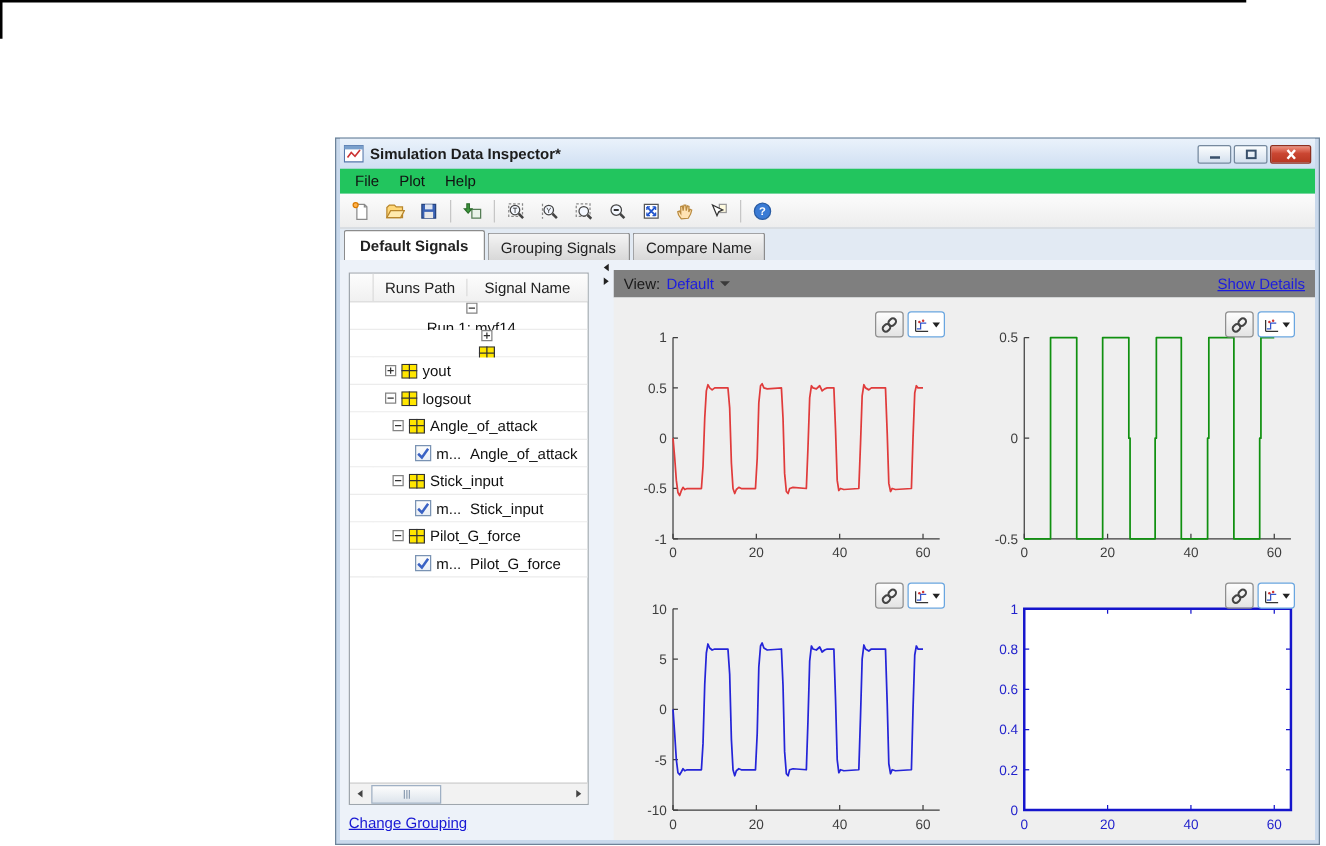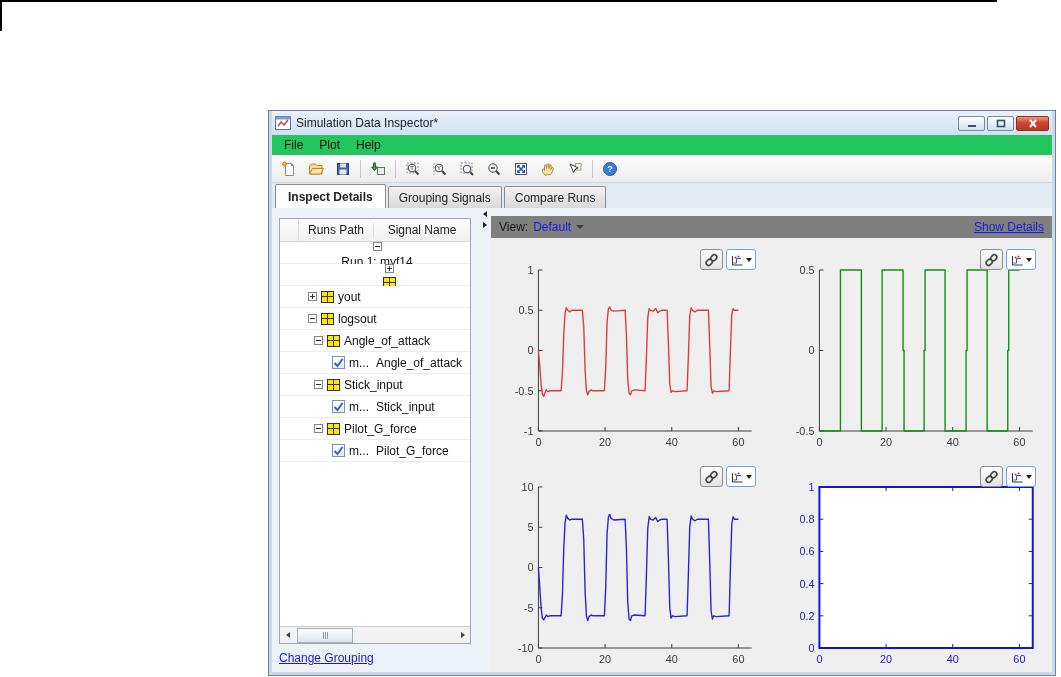--- a/index.html
+++ b/index.html
@@ -9,21 +9,21 @@
   
   .crop-top{position:absolute;left:0;top:0;width:997px;height:2px;background:#000;}
   .crop-left{position:absolute;left:0;top:0;width:2px;height:31px;background:#000;}
 
   
   .window{position:absolute;left:268px;top:110px;width:788px;height:566px;box-sizing:border-box;
           border:1px solid #6d8399;background:#c9d9ec;padding:0 3px 3px 3px;
           display:flex;flex-direction:column;}
   .titlebar{height:24px;display:flex;align-items:center;gap:5px;padding:0 3px;
             background:linear-gradient(#eaf2fb,#cfdff2);}
-  .title-text{font-size:12px;color:#1c1c1c;}
+  .title-text{font-size:12px;color:#1c1c1c;font-weight:bold;}
   .winbtns{margin-left:auto;display:flex;gap:2px;}
   .winbtn{width:27px;height:15px;border:1px solid #76899e;border-radius:2px;box-sizing:border-box;
           background:linear-gradient(#fbfdfe,#d4e0ee);display:flex;align-items:center;justify-content:center;}
   .winbtn.close{width:33px;background:linear-gradient(#f0927f,#ca4632 45%,#b83722);border-color:#8e3020;}
   .menubar{height:20px;background:#22c55e;display:flex;align-items:center;padding-left:4px;}
   .menu-item{padding:2px 8px;color:#111;}
   .toolbar{height:27px;background:linear-gradient(#fcfcfc,#ededed);border-bottom:1px solid #d8d8d8;
            display:flex;align-items:center;padding-left:4px;gap:1px;}
   .tool-btn{width:24px;height:23px;display:flex;align-items:center;justify-content:center;border:1px solid transparent;}
   .tool-sep{width:1px;height:18px;background:#c6c6c6;margin:0 3px;}
@@ -209,23 +209,23 @@
       <span class="tool-sep"></span>
       <span class="tool-btn">
         <svg width="16" height="16">
           <circle cx="8" cy="8" r="6.5" fill="#3a7bd5" stroke="#2a5ca3"></circle>
           <text x="8" y="11" font-size="9" font-weight="bold" fill="#fff" text-anchor="middle">?</text>
         </svg>
       </span>
     </div>
 
   <div class="tabbar">
-    <span class="tab active">Inspect Details</span>
+    <span class="tab active">Default Signals</span>
     <span class="tab">Grouping Signals</span>
-    <span class="tab">Compare Runs</span>
+    <span class="tab">Compare Name</span>
   </div>
 
   <div class="content">
     <div class="left-col">
       <div class="tree-panel">
         <div class="tree-header">
           <span class="th-c0"></span>
           <span class="th-c1">Runs Path</span>
           <span class="th-c2">Signal Name</span>
         </div>

